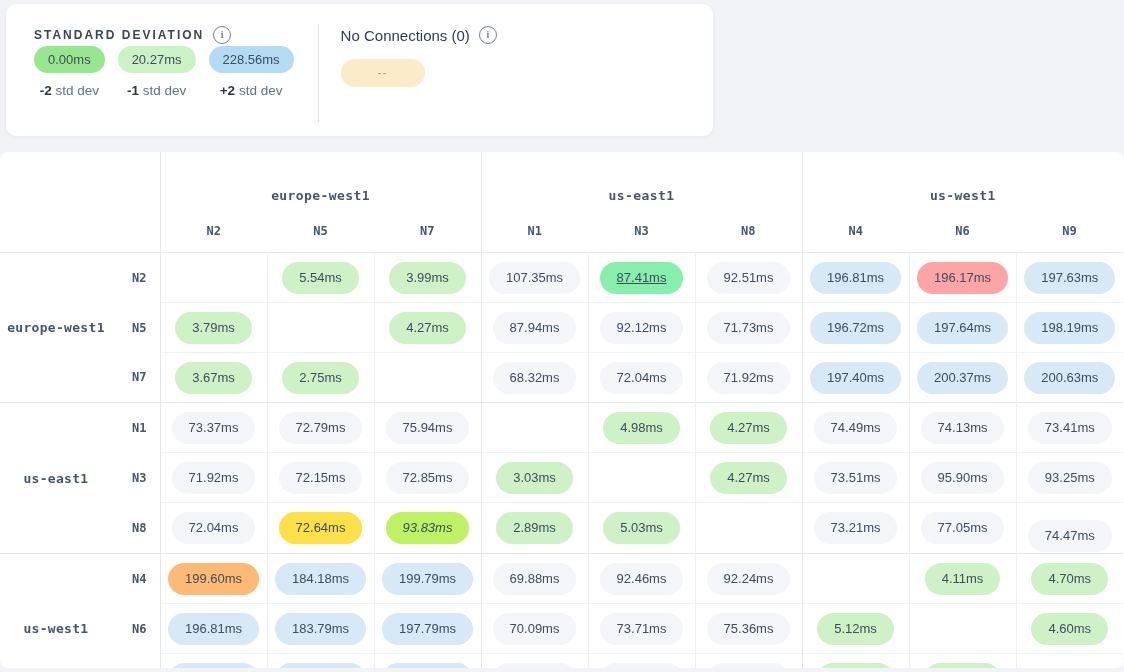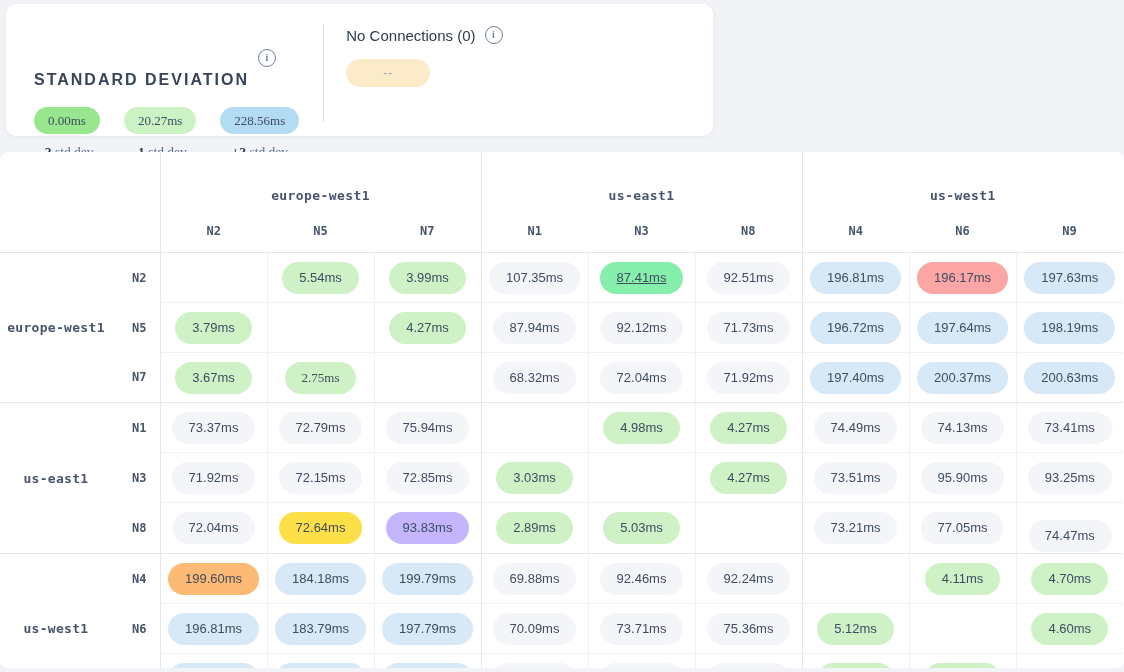--- a/index.html
+++ b/index.html
@@ -11,28 +11,28 @@
   }
   
   .legend-card{
     position:absolute;left:6px;top:4px;width:707px;height:132px;
     background:#ffffff;border-radius:10px;
     box-shadow:0 1px 4px rgba(30,40,60,.06);
     display:flex;box-sizing:border-box;
   }
   .sd-section{padding:22px 0 0 28px;}
   .title-row{display:flex;align-items:center;gap:9px;}
-  .sd-title{font-size:16px;font-weight:bold;letter-spacing:2px;color:#38445a;margin-top:45px;}
+  .sd-title{font-size:12px;font-weight:bold;letter-spacing:2px;color:#38445a;}
   .info-icon{
     width:16px;height:16px;border:1.5px solid #71809b;border-radius:50%;
     color:#71809b;font-size:10px;line-height:16px;text-align:center;
     font-weight:bold;display:inline-block;font-family:"Liberation Serif",serif;
     cursor:pointer;flex:0 0 auto;
   }
-  .stops{display:flex;gap:24px;margin-top:18px;font-family:Liberation Serif, serif;}
+  .stops{display:flex;gap:13px;margin-top:2px;}
   .stop{display:flex;flex-direction:column;align-items:center;gap:10px;}
   .stop-pill{
     height:27px;min-width:50px;padding:0 14px;border-radius:14px;
     display:flex;align-items:center;justify-content:center;
     font-size:13px;color:#3f4c61;box-sizing:border-box;
   }
   .stop-label{font-size:13.5px;color:#5e7090;white-space:nowrap;}
   .stop-label b{color:#2c3849;}
   .v-divider{width:1px;background:#d9dde4;margin:20px 0 14px 24px;}
   .nc-section{padding:22px 0 0 22px;}
@@ -161,21 +161,21 @@
           <td class="cell gs"><span class="cell-pill" style="background: rgb(243, 245, 249);">87.94ms</span></td>
           <td class="cell"><span class="cell-pill" style="background: rgb(243, 245, 249);">92.12ms</span></td>
           <td class="cell"><span class="cell-pill" style="background: rgb(243, 245, 249);">71.73ms</span></td>
           <td class="cell gs"><span class="cell-pill" style="background: rgb(215, 232, 246);">196.72ms</span></td>
           <td class="cell"><span class="cell-pill" style="background: rgb(215, 232, 246);">197.64ms</span></td>
           <td class="cell"><span class="cell-pill" style="background: rgb(215, 232, 246);">198.19ms</span></td>
         </tr>
         <tr class="inner">
           <td class="node">N7</td>
           <td class="cell gs"><span class="cell-pill" style="background: rgb(207, 241, 198);">3.67ms</span></td>
-          <td class="cell"><span class="cell-pill" style="background: rgb(207, 241, 198); font-family: Liberation Serif, serif;">2.75ms</span></td>
+          <td class="cell"><span class="cell-pill" style="background: rgb(207, 241, 198);">2.75ms</span></td>
           <td class="cell"></td>
           <td class="cell gs"><span class="cell-pill" style="background: rgb(243, 245, 249);">68.32ms</span></td>
           <td class="cell"><span class="cell-pill" style="background: rgb(243, 245, 249);">72.04ms</span></td>
           <td class="cell"><span class="cell-pill" style="background: rgb(243, 245, 249);">71.92ms</span></td>
           <td class="cell gs"><span class="cell-pill" style="background: rgb(215, 232, 246);">197.40ms</span></td>
           <td class="cell"><span class="cell-pill" style="background: rgb(215, 232, 246);">200.37ms</span></td>
           <td class="cell"><span class="cell-pill" style="background: rgb(215, 232, 246);">200.63ms</span></td>
         </tr>
       </tbody>
       <tbody class="sep">
@@ -201,21 +201,21 @@
           <td class="cell"></td>
           <td class="cell"><span class="cell-pill" style="background: rgb(207, 241, 198);">4.27ms</span></td>
           <td class="cell gs"><span class="cell-pill" style="background: rgb(243, 245, 249);">73.51ms</span></td>
           <td class="cell"><span class="cell-pill" style="background: rgb(243, 245, 249);">95.90ms</span></td>
           <td class="cell"><span class="cell-pill" style="background: rgb(243, 245, 249);">93.25ms</span></td>
         </tr>
         <tr class="inner">
           <td class="node">N8</td>
           <td class="cell gs"><span class="cell-pill" style="background: rgb(243, 245, 249);">72.04ms</span></td>
           <td class="cell"><span class="cell-pill" style="background: #fde047;">72.64ms</span></td>
-          <td class="cell"><span class="cell-pill" style="background: #c4b5fd;">93.83ms</span></td>
+          <td class="cell"><span class="cell-pill" style="background: #bef264; font-style: italic;">93.83ms</span></td>
           <td class="cell gs"><span class="cell-pill" style="background: rgb(207, 241, 198);">2.89ms</span></td>
           <td class="cell"><span class="cell-pill" style="background: rgb(207, 241, 198);">5.03ms</span></td>
           <td class="cell"></td>
           <td class="cell gs"><span class="cell-pill" style="background: rgb(243, 245, 249);">73.21ms</span></td>
           <td class="cell"><span class="cell-pill" style="background: rgb(243, 245, 249);">77.05ms</span></td>
           <td class="cell"><span class="cell-pill" style="background: rgb(243, 245, 249); margin-top: 16px;">74.47ms</span></td>
         </tr>
       </tbody>
       <tbody class="sep">
         <tr>

